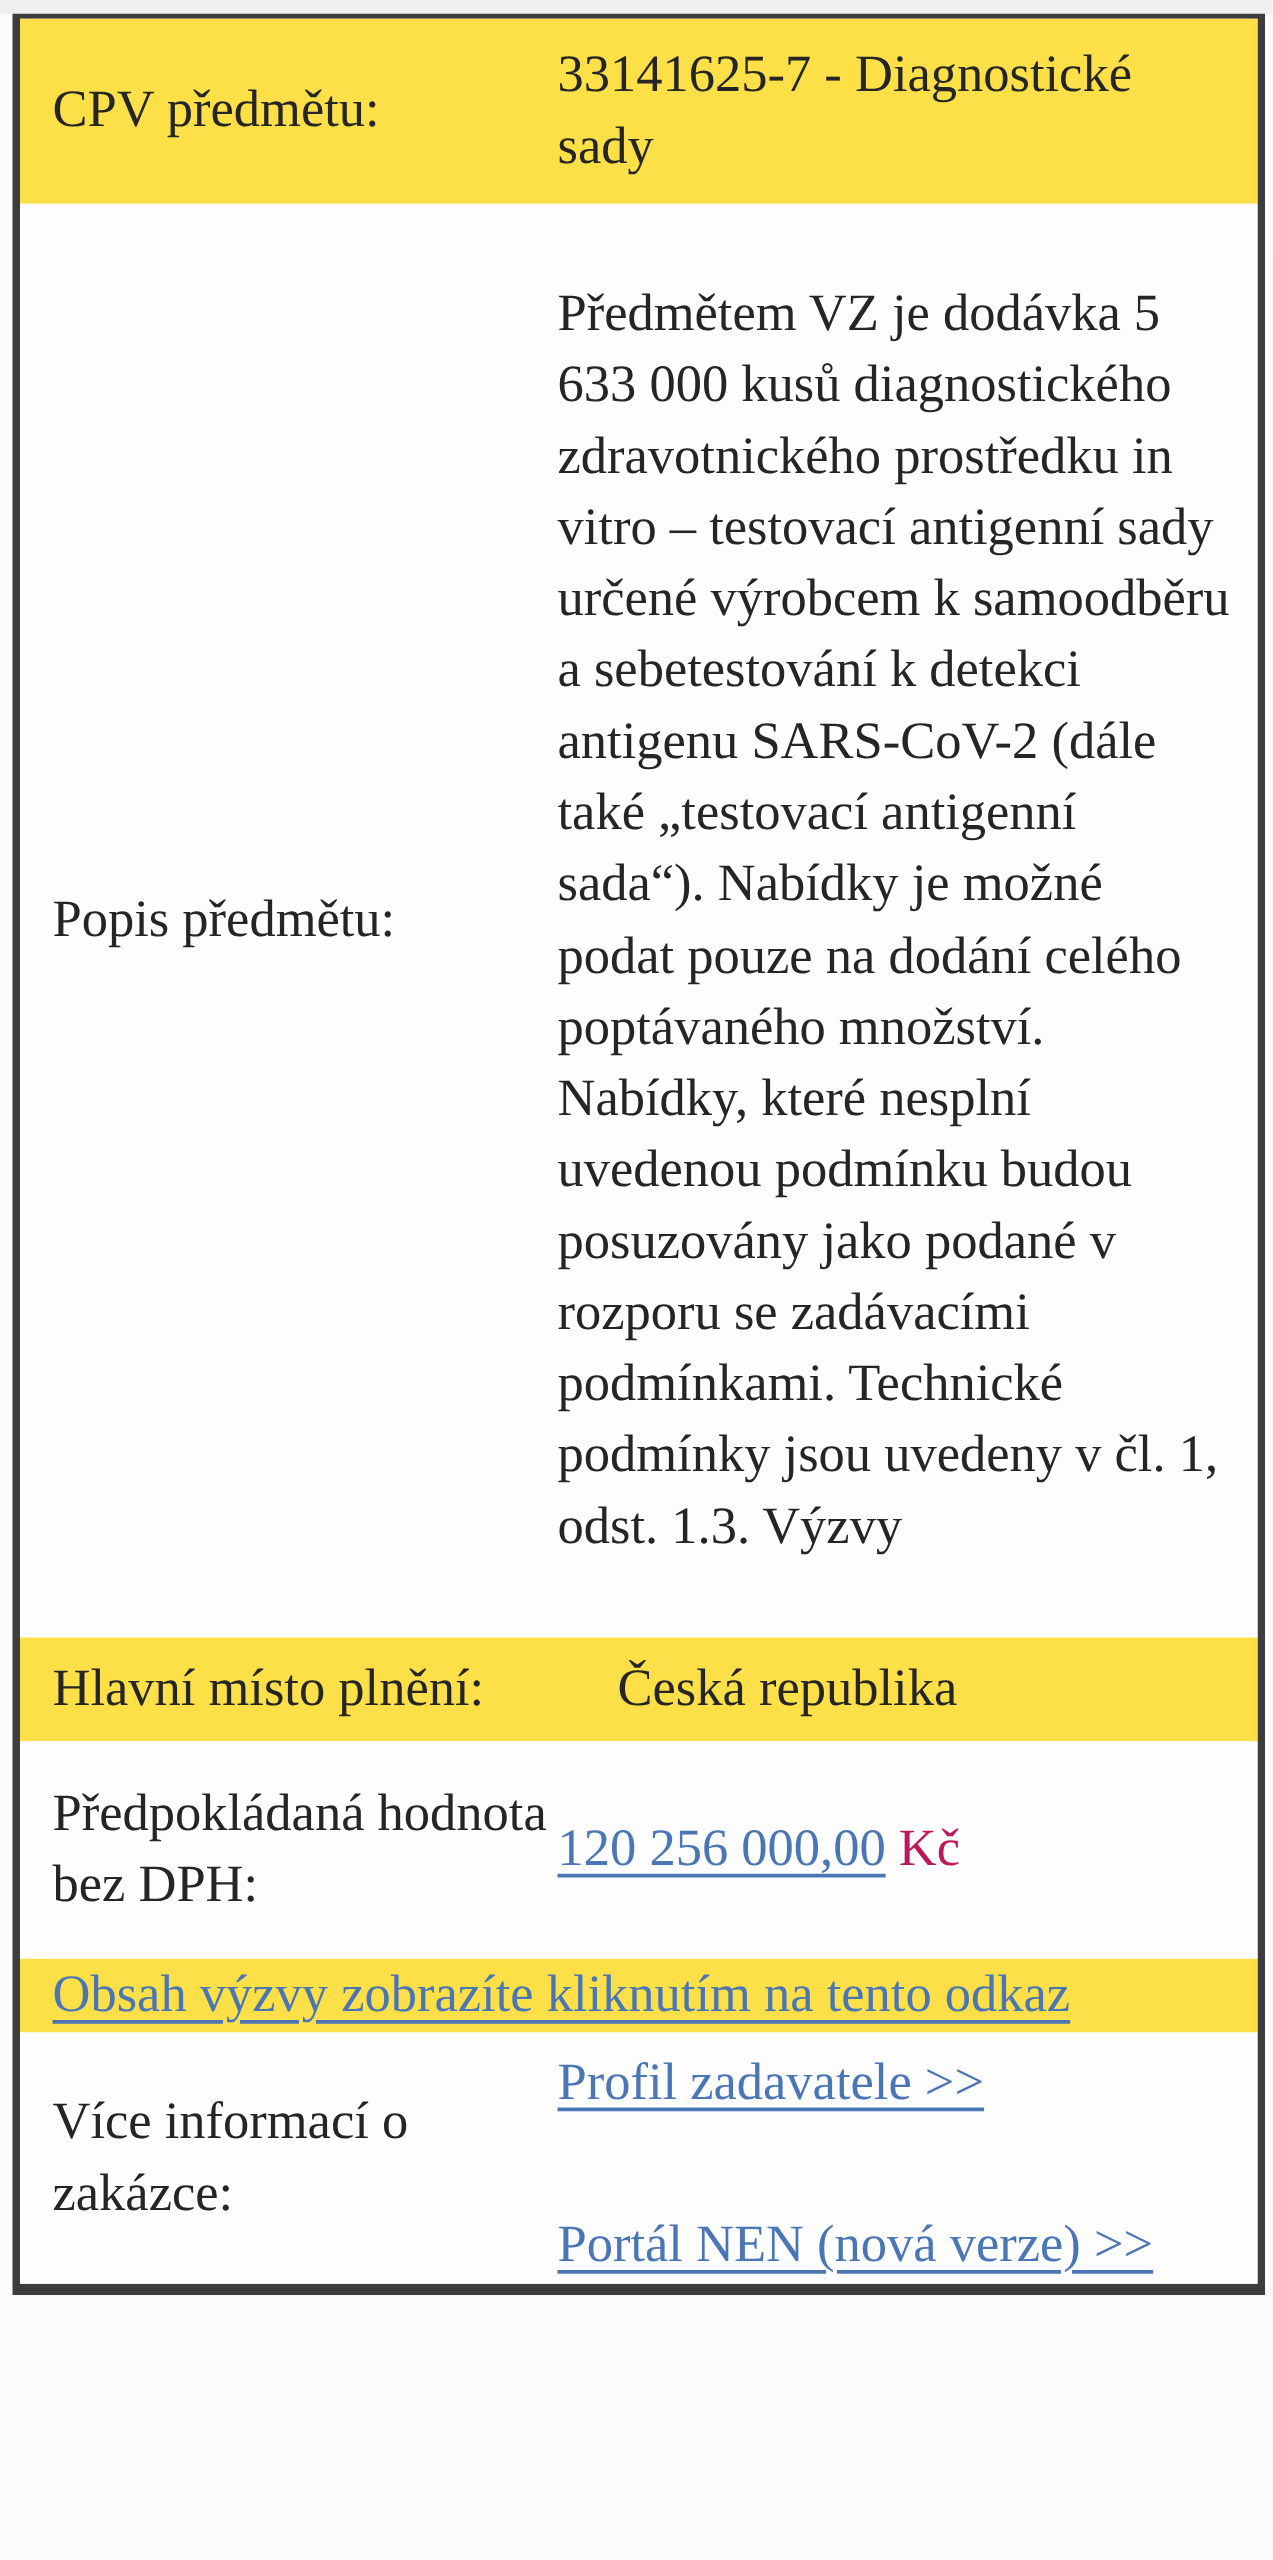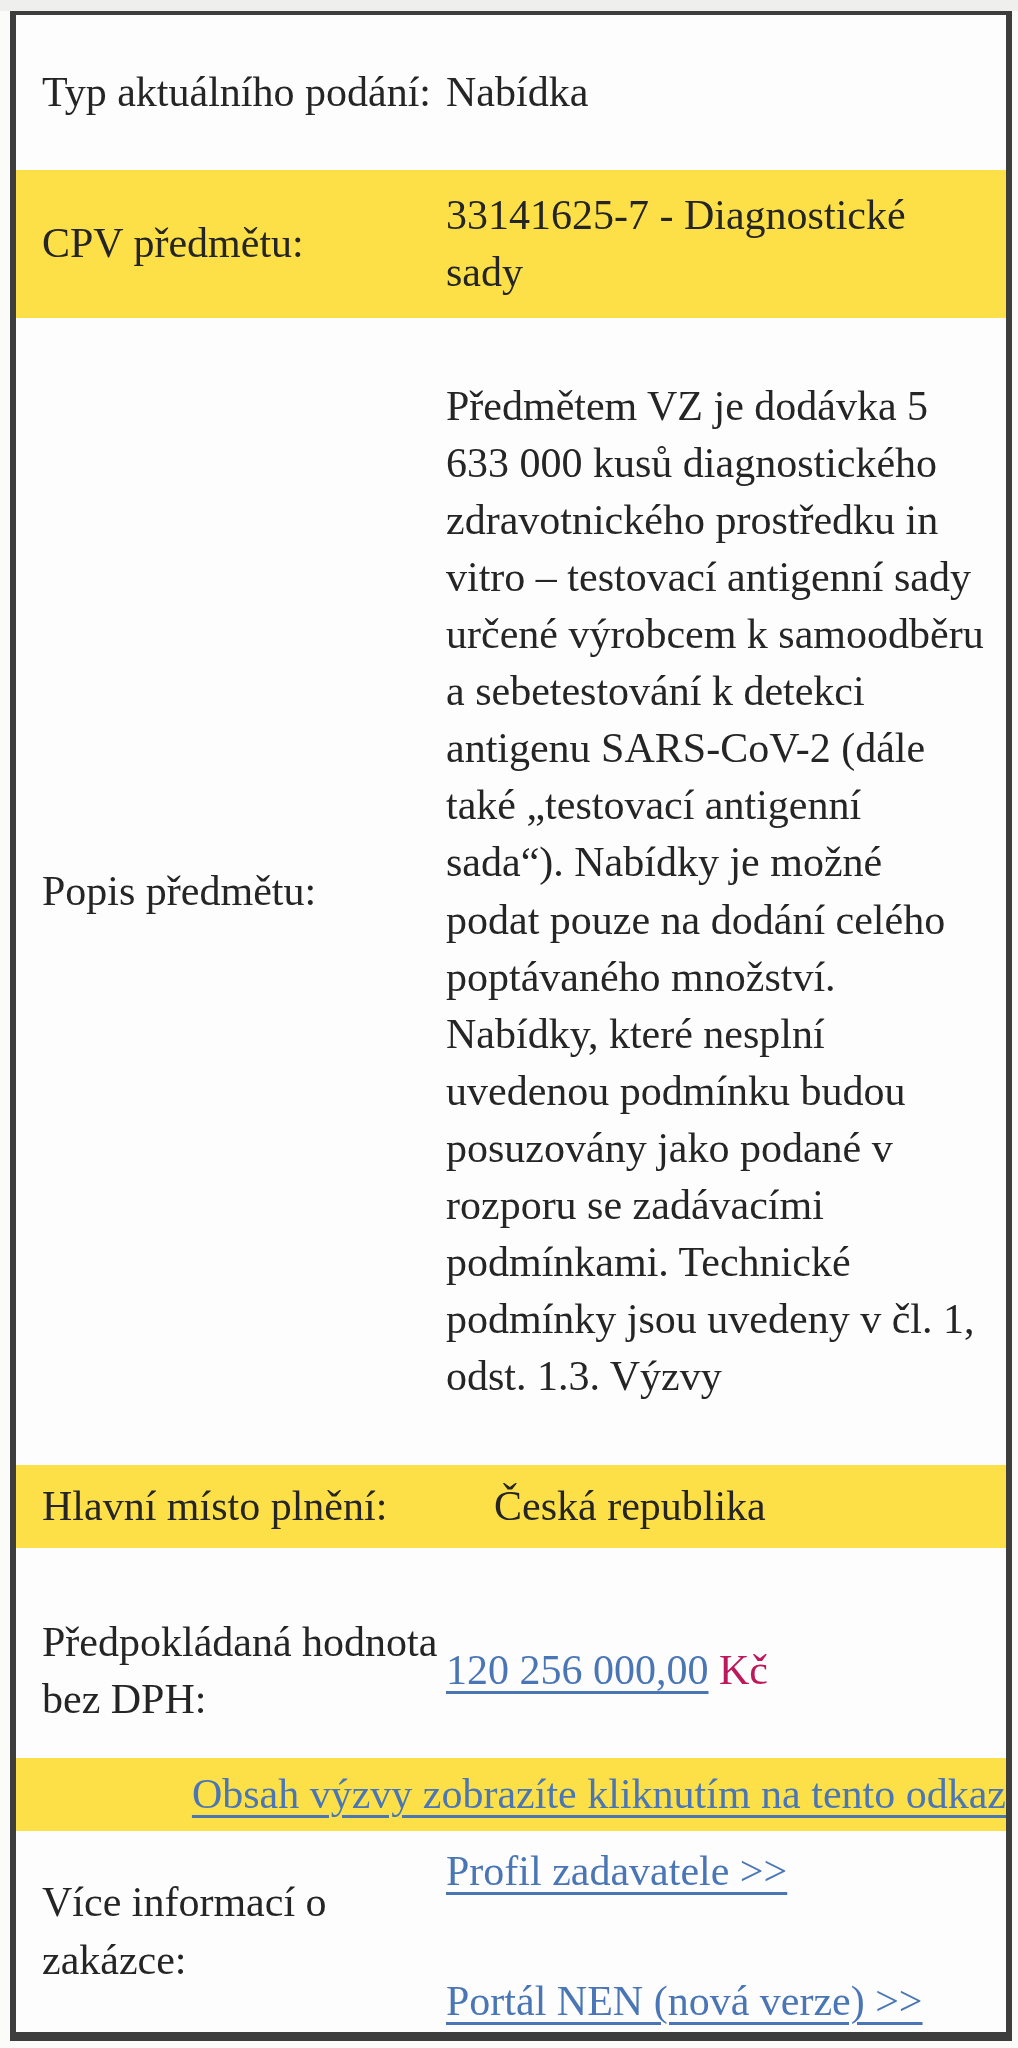--- a/index.html
+++ b/index.html
@@ -44,22 +44,22 @@
   }
   .value-cell {
     flex: 1 1 auto;
     padding-right: 22px;
     box-sizing: border-box;
   }
   .r1 { height: 155px; }
   .r2 { height: 148px; }
   .r3 { height: 1147px; }
   .r4 { height: 83px; gap: 48px; }
-  .r5 { height: 174px; margin-top: 36px; }
-  .r6 { height: 73px; padding-left: 26px; justify-content: flex-end; }
+  .r5 { height: 174px; }
+  .r6 { height: 59px; padding-left: 26px; }
   .r7 { height: 201px; }
   a.link {
     color: #4a76b5;
     text-decoration: underline;
     text-decoration-thickness: 3px;
     text-underline-offset: 7px;
     cursor: pointer;
   }
   .links-stack {
     display: flex;
@@ -72,24 +72,20 @@
 </style>
 </head>
 <body>
 
 <div class="page">
 
   <div class="top-strip"></div>
 
   <div class="tender-table">
 
-    <div class="row plain r1">
-      <div class="label-cell">Typ aktuálního podání:</div>
-      <div class="value-cell">Nabídka</div>
-    </div>
 
     <div class="row shaded r2">
       <div class="label-cell">CPV předmětu:</div>
       <div class="value-cell">33141625-7 - Diagnostické sady</div>
     </div>
 
     <div class="row plain r3">
       <div class="label-cell">Popis předmětu:</div>
       <div class="value-cell">Předmětem VZ je dodávka 5 633 000 kusů diagnostického zdravotnického prostředku in vitro – testovací antigenní sady určené výrobcem k samoodběru a sebetestování k detekci antigenu SARS-CoV-2 (dále také „testovací antigenní sada“). Nabídky je možné podat pouze na dodání celého poptávaného množství. Nabídky, které nesplní uvedenou podmínku budou posuzovány jako podané v rozporu se zadávacími podmínkami. Technické podmínky jsou uvedeny v čl. 1, odst. 1.3. Výzvy</div>
     </div>

